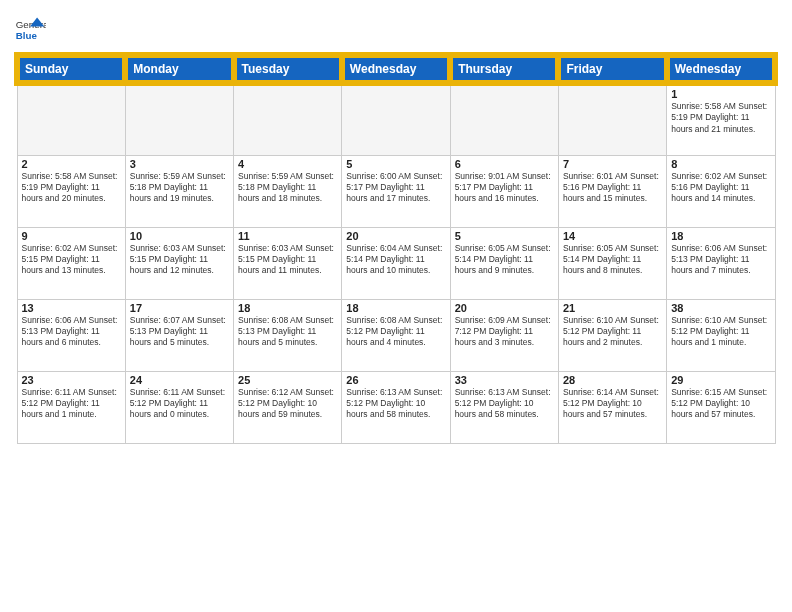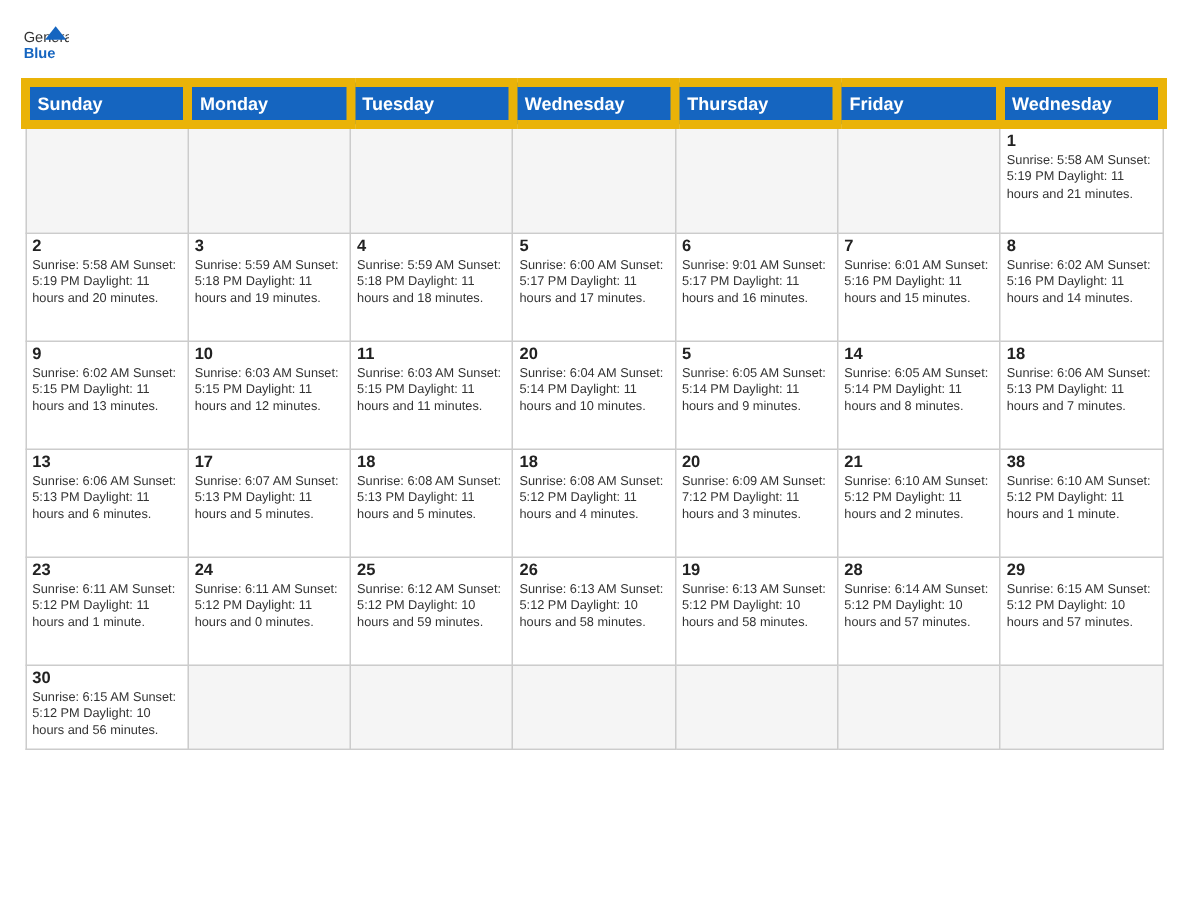--- a/index.html
+++ b/index.html
@@ -311,51 +311,36 @@
 and 59 minutes.</div>
           </td>
           <td>
             <span class="day-num">26</span>
             <div class="day-info">Sunrise: 6:13 AM
 Sunset: 5:12 PM
 Daylight: 10 hours
 and 58 minutes.</div>
           </td>
           <td>
-            <span class="day-num">19</span>
+            <span class="day-num">33</span>
             <div class="day-info">Sunrise: 6:13 AM
 Sunset: 5:12 PM
 Daylight: 10 hours
 and 58 minutes.</div>
           </td>
           <td>
             <span class="day-num">28</span>
             <div class="day-info">Sunrise: 6:14 AM
 Sunset: 5:12 PM
 Daylight: 10 hours
 and 57 minutes.</div>
           </td>
           <td>
             <span class="day-num">29</span>
             <div class="day-info">Sunrise: 6:15 AM
 Sunset: 5:12 PM
 Daylight: 10 hours
 and 57 minutes.</div>
           </td>
-        </tr>
-        <tr class="last-row">
-          <td>
-            <span class="day-num">30</span>
-            <div class="day-info">Sunrise: 6:15 AM
-Sunset: 5:12 PM
-Daylight: 10 hours
-and 56 minutes.</div>
-          </td>
-          <td class="empty"></td>
-          <td class="empty"></td>
-          <td class="empty"></td>
-          <td class="empty"></td>
-          <td class="empty"></td>
-          <td class="empty"></td>
         </tr>
       </tbody>
   </table>
 </div>
 
 </body></html>

